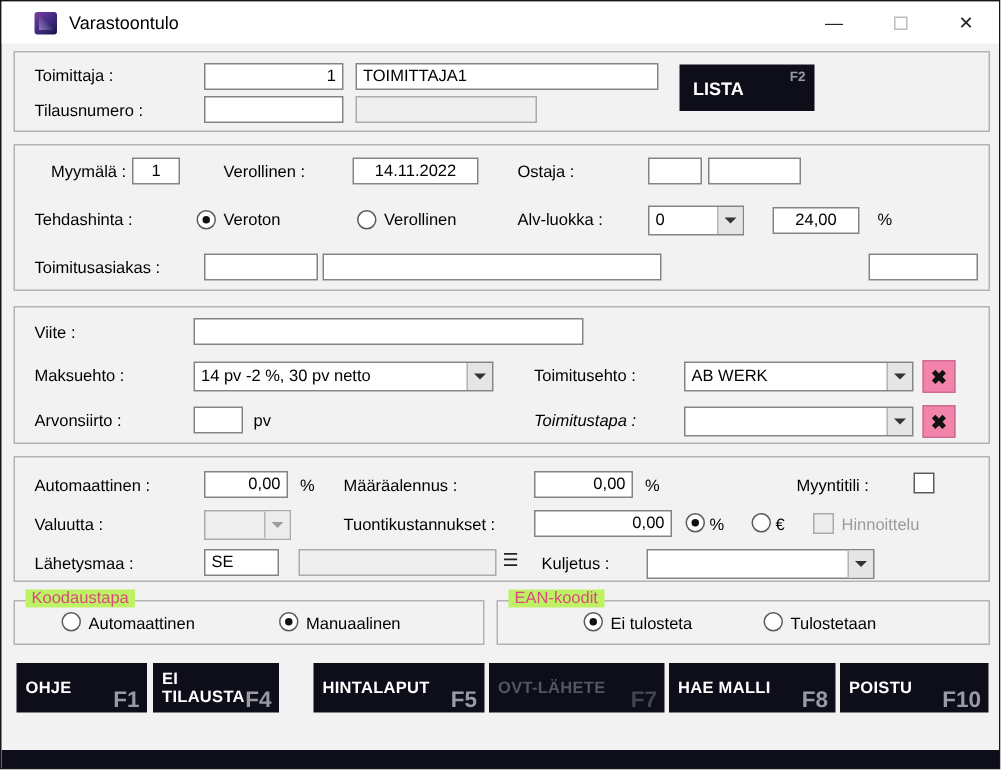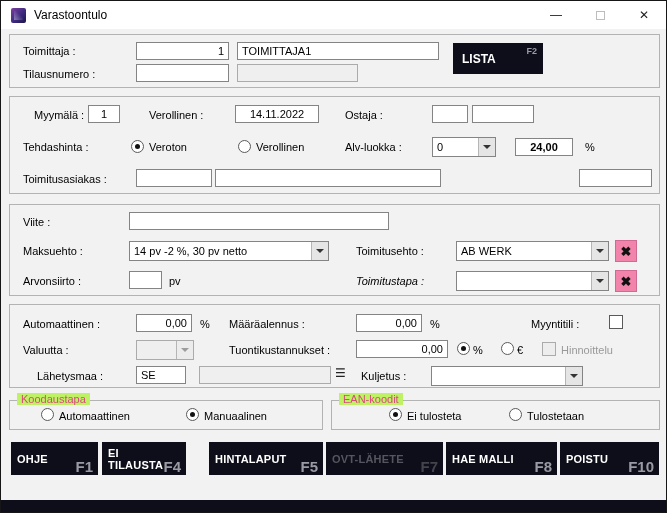--- a/index.html
+++ b/index.html
@@ -1,18 +1,18 @@
 <!DOCTYPE html>
 <html><head>
 <meta charset="utf-8">
 <style>
   *{margin:0;padding:0;box-sizing:border-box;}
   html,body{font-family:"Liberation Sans",sans-serif;background:#ffffff;}
   .win{position:relative;width:667px;height:513px;background:#f2f2f2;border:1px solid #161616;overflow:hidden;}
-  .titlebar{position:absolute;left:0;top:0;right:0;height:28px;background:#ffffff;display:flex;align-items:center;padding-left:10px;}
+  .titlebar{position:absolute;left:0;top:0;right:0;height:28px;background:#ffffff;display:flex;align-items:center;padding-left:22px;}
   .app-icon{width:15px;height:15px;border-radius:2px;background:linear-gradient(135deg,#7b3fa0 0%,#3c2a7e 55%,#1d1446 100%);margin-right:8px;position:relative;flex:none;}
   .app-icon::after{content:"";position:absolute;left:3px;top:3px;width:9px;height:9px;background:linear-gradient(45deg,rgba(255,255,255,.4),transparent 65%);}
   .title-text{font-size:12px;color:#000;}
   .win-controls{margin-left:auto;display:flex;align-items:center;height:100%;}
   .win-btn{width:44px;height:100%;display:flex;align-items:center;justify-content:center;font-size:12px;color:#222;cursor:pointer;}
   .max-box{width:9px;height:9px;border:1px solid #bdbdbd;}
   .lbl{position:absolute;font-size:11px;color:#000;white-space:nowrap;}
   .lbl.dim{color:#9a9a9a;}
   .group{position:absolute;border:1px solid #b3b3b3;}
   .group-title{position:absolute;font-size:11px;background:#bef264;padding:0 4px;}
@@ -86,21 +86,21 @@
   <span class="lbl" style="left:148px;top:140px;">Veroton</span>
   <span class="radio" style="left:237px;top:139px;"></span>
   <span class="lbl" style="left:255px;top:140px;">Verollinen</span>
   <span class="lbl" style="left:344px;top:140px;">Alv-luokka :</span>
   <div class="combo" style="left:431px;top:136px;width:64px;">
     <span class="ctext">0</span>
     <span class="cbtn">
         <span class="arr"></span>
       </span>
   </div>
-  <input class="inp center" style="left: 514px; top: 137px; width: 58px; font-weight: bold;" value="24,00">
+  <input class="inp center" style="left: 514px; top: 137px; width: 58px;" value="24,00">
   <span class="lbl" style="left:584px;top:140px;">%</span>
 
   <span class="lbl" style="left:22px;top:172px;">Toimitusasiakas :</span>
   <input class="inp" style="left: 135px; top: 168px; width: 76px;" value="">
   <input class="inp" style="left: 214px; top: 168px; width: 226px;" value="">
   <input class="inp" style="left: 578px; top: 168px; width: 73px;" value="">
 
   <div class="group" style="left:8px;top:203px;width:651px;height:92px;"></div>
   <span class="lbl" style="left:22px;top:215px;">Viite :</span>
   <input class="inp" style="left: 128px; top: 211px; width: 260px;" value="">
@@ -152,21 +152,21 @@
   </div>
   <span class="lbl" style="left:228px;top:343px;">Tuontikustannukset :</span>
   <input class="inp right" style="left: 355px; top: 339px; width: 92px;" value="0,00">
   <span class="radio checked" style="left:456px;top:341px;"></span>
   <span class="lbl" style="left:472px;top:343px;">%</span>
   <span class="radio" style="left:500px;top:341px;"></span>
   <span class="lbl" style="left:516px;top:343px;">€</span>
   <span class="checkbox dis" style="left:541px;top:341px;"></span>
   <span class="lbl dim" style="left:560px;top:343px;">Hinnoittelu</span>
 
-  <span class="lbl" style="left:22px;top:369px;margin-left:14px;">Lähetysmaa :</span>
+  <span class="lbl" style="left:22px;top:369px;">Lähetysmaa :</span>
   <input class="inp" style="left: 135px; top: 365px; width: 50px;" value="SE">
   <input class="inp dis" style="left: 198px; top: 365px; width: 132px;" value="">
   <span class="lines-icon" style="left:334px;top:366px;">☰</span>
   <span class="lbl" style="left:360px;top:369px;">Kuljetus :</span>
   <div class="combo" style="left:430px;top:365px;width:152px;">
     <span class="ctext"></span>
     <span class="cbtn">
         <span class="arr"></span>
       </span>
   </div>

